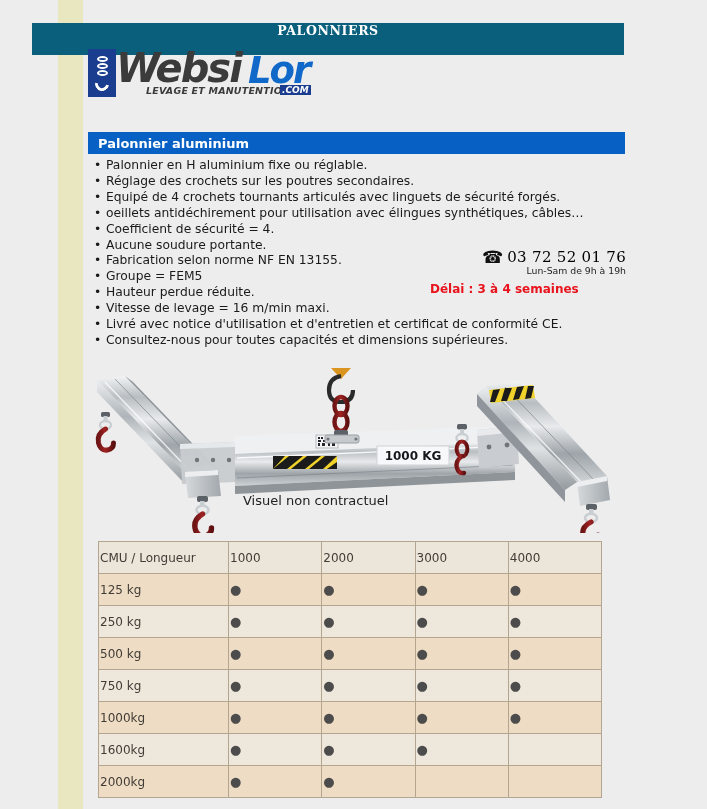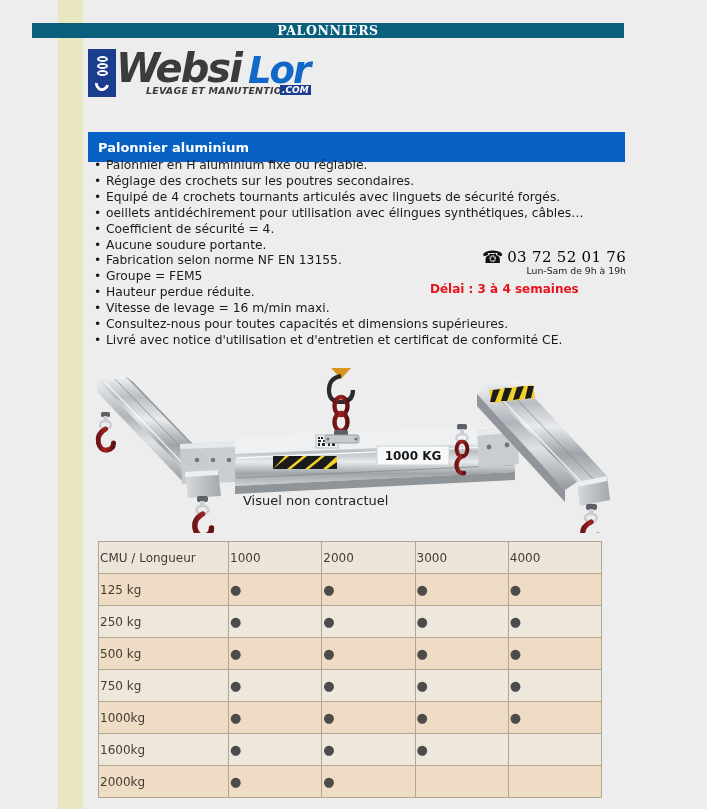--- a/index.html
+++ b/index.html
@@ -14,23 +14,23 @@
   .page { position: absolute; inset: 0; }
 
   
   .left-stripe {
     position: absolute; left: 58px; top: 0; width: 25px; height: 809px;
     background: #e9e7bf;
   }
 
   
   .banner {
-    position: absolute; left: 32px; top: 23px; width: 592px; height: 15px;
+    position: absolute; left: 32px; top: 23px; width: 592px; height: 32px;
     background: #0a5f7d;
-    display: flex; align-items: flex-end; justify-content: center;
+    display: flex; align-items: flex-start; justify-content: center;
   }
   .banner-title {
     color: #ffffff; font-size: 12.5px; font-weight: bold;
     letter-spacing: .6px;
     font-family: "DejaVu Serif", serif;
   }
 
   
   .logo {
     position: absolute; left: 88px; top: 47px; width: 240px; height: 54px;
@@ -69,21 +69,21 @@
   }
   .logo-com {
     position: absolute; left: 192px; top: 38px;
     font-size: 9px; font-weight: bold; font-style: italic;
     color: #ffffff; background: #1a3d8f; padding: 0 2px;
     font-family: "DejaVu Sans", sans-serif;
   }
 
   
   .prod-title {
-    position: absolute; left: 88px; top: 132px; width: 537px; height: 30px;
+    position: absolute; left: 88px; top: 132px; width: 537px; height: 22px;
     background: #0761c4;
     display: flex; align-items: center;
   }
   .prod-title span {
     color: #ffffff; font-size: 13px; font-weight: bold;
     padding-left: 10px;
     font-family: "DejaVu Sans", sans-serif;
   }
 
   
@@ -190,22 +190,22 @@
     <div class="bullet"><span class="dot">•</span><span>Palonnier en H aluminium fixe ou réglable.</span></div>
     <div class="bullet"><span class="dot">•</span><span>Réglage des crochets sur les poutres secondaires.</span></div>
     <div class="bullet"><span class="dot">•</span><span>Equipé de 4 crochets tournants articulés avec linguets de sécurité forgés.</span></div>
     <div class="bullet"><span class="dot">•</span><span>oeillets antidéchirement pour utilisation avec élingues synthétiques, câbles…</span></div>
     <div class="bullet"><span class="dot">•</span><span>Coefficient de sécurité = 4.</span></div>
     <div class="bullet"><span class="dot">•</span><span>Aucune soudure portante.</span></div>
     <div class="bullet"><span class="dot">•</span><span>Fabrication selon norme NF EN 13155.</span></div>
     <div class="bullet"><span class="dot">•</span><span>Groupe = FEM5</span></div>
     <div class="bullet"><span class="dot">•</span><span>Hauteur perdue réduite.</span></div>
     <div class="bullet"><span class="dot">•</span><span>Vitesse de levage = 16 m/min maxi.</span></div>
+    <div class="bullet"><span class="dot">•</span><span>Livré avec notice d'utilisation et d'entretien et certificat de conformité CE.</span></div>
     <div class="bullet"><span class="dot">•</span><span>Consultez-nous pour toutes capacités et dimensions supérieures.</span></div>
-    <div class="bullet"><span class="dot">•</span><span>Livré avec notice d'utilisation et d'entretien et certificat de conformité CE.</span></div>
   </div>
 
   <div class="fr-block">
     <div class="phone-row">
       <span class="phone-ico">☎</span>
       <span>
         <span class="phone-num">03 72 52 01 76</span>
         <div class="phone-hours">Lun-Sam de 9h à 19h</div>
       </span>
     </div>

